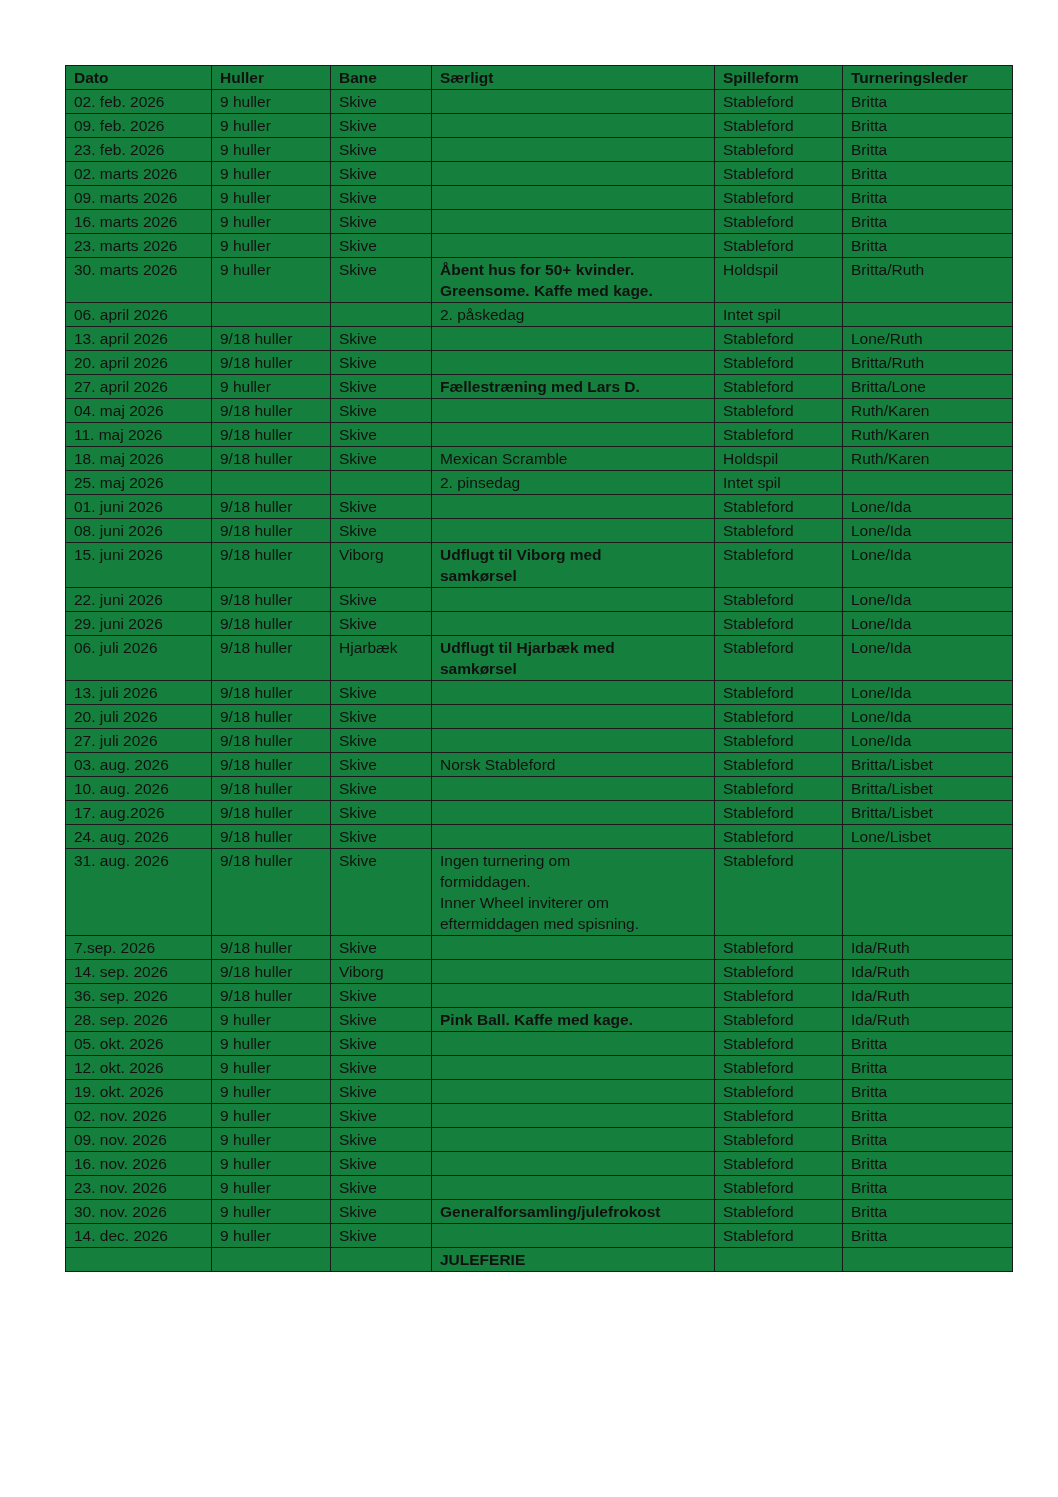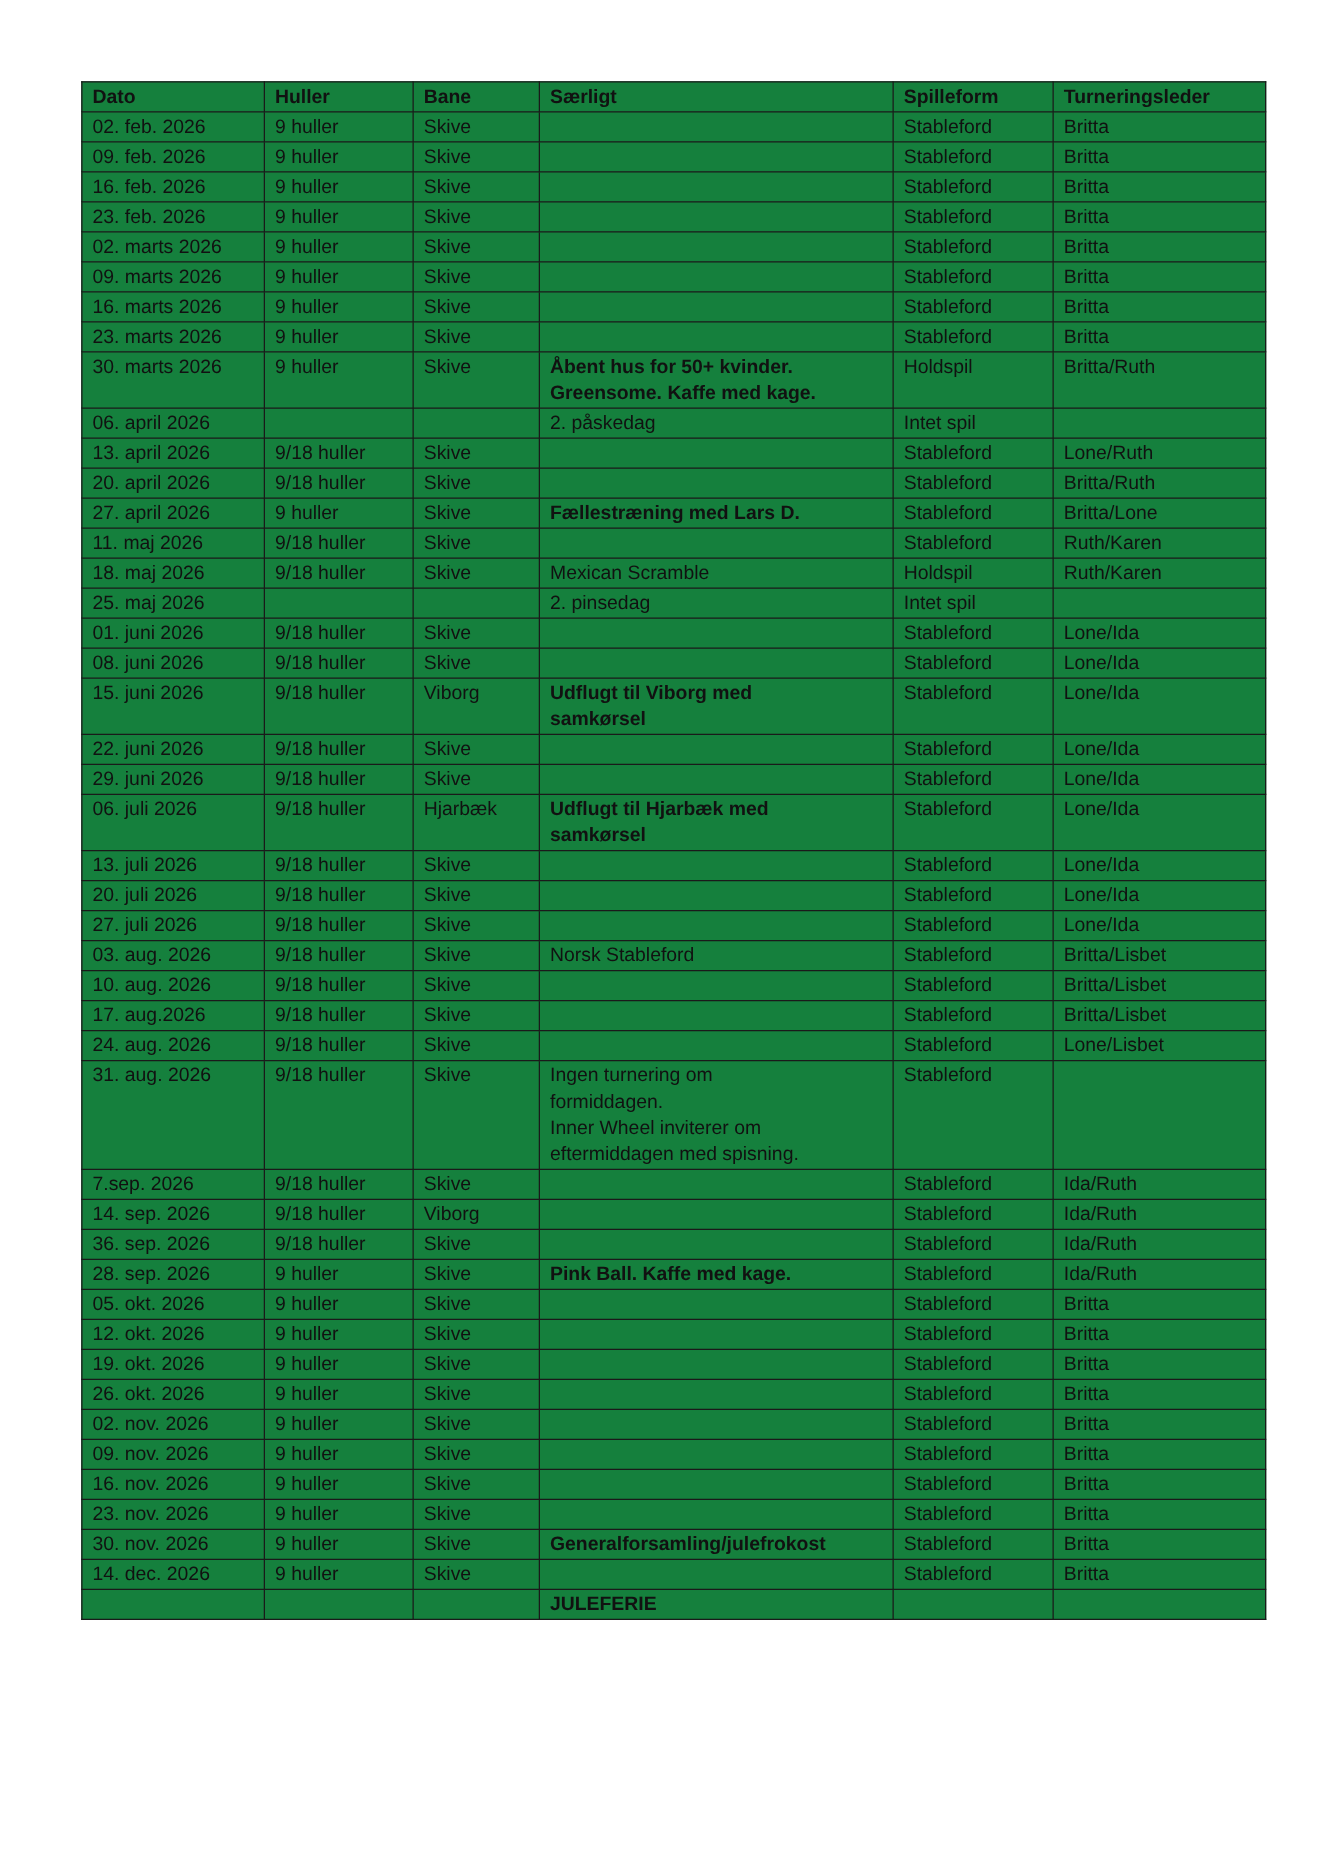--- a/index.html
+++ b/index.html
@@ -87,28 +87,20 @@
         </tr>
         <tr>
           <td>09. feb. 2026</td>
           <td>9 huller</td>
           <td>Skive</td>
           <td class="saerligt"></td>
           <td>Stableford</td>
           <td>Britta</td>
         </tr>
         <tr>
-          <td>16. feb. 2026</td>
-          <td>9 huller</td>
-          <td>Skive</td>
-          <td class="saerligt"></td>
-          <td>Stableford</td>
-          <td>Britta</td>
-        </tr>
-        <tr>
           <td>23. feb. 2026</td>
           <td>9 huller</td>
           <td>Skive</td>
           <td class="saerligt"></td>
           <td>Stableford</td>
           <td>Britta</td>
         </tr>
         <tr>
           <td>02. marts 2026</td>
           <td>9 huller</td>
@@ -176,20 +168,28 @@
         </tr>
         <tr>
           <td>27. april 2026</td>
           <td>9 huller</td>
           <td>Skive</td>
           <td class="saerligt bold">Fællestræning med Lars D.</td>
           <td>Stableford</td>
           <td>Britta/Lone</td>
         </tr>
         <tr>
+          <td>04. maj 2026</td>
+          <td>9/18 huller</td>
+          <td>Skive</td>
+          <td class="saerligt"></td>
+          <td>Stableford</td>
+          <td>Ruth/Karen</td>
+        </tr>
+        <tr>
           <td>11. maj 2026</td>
           <td>9/18 huller</td>
           <td>Skive</td>
           <td class="saerligt"></td>
           <td>Stableford</td>
           <td>Ruth/Karen</td>
         </tr>
         <tr>
           <td>18. maj 2026</td>
           <td>9/18 huller</td>
@@ -366,28 +366,20 @@
         <tr>
           <td>12. okt. 2026</td>
           <td>9 huller</td>
           <td>Skive</td>
           <td class="saerligt"></td>
           <td>Stableford</td>
           <td>Britta</td>
         </tr>
         <tr>
           <td>19. okt. 2026</td>
-          <td>9 huller</td>
-          <td>Skive</td>
-          <td class="saerligt"></td>
-          <td>Stableford</td>
-          <td>Britta</td>
-        </tr>
-        <tr>
-          <td>26. okt. 2026</td>
           <td>9 huller</td>
           <td>Skive</td>
           <td class="saerligt"></td>
           <td>Stableford</td>
           <td>Britta</td>
         </tr>
         <tr>
           <td>02. nov. 2026</td>
           <td>9 huller</td>
           <td>Skive</td>

